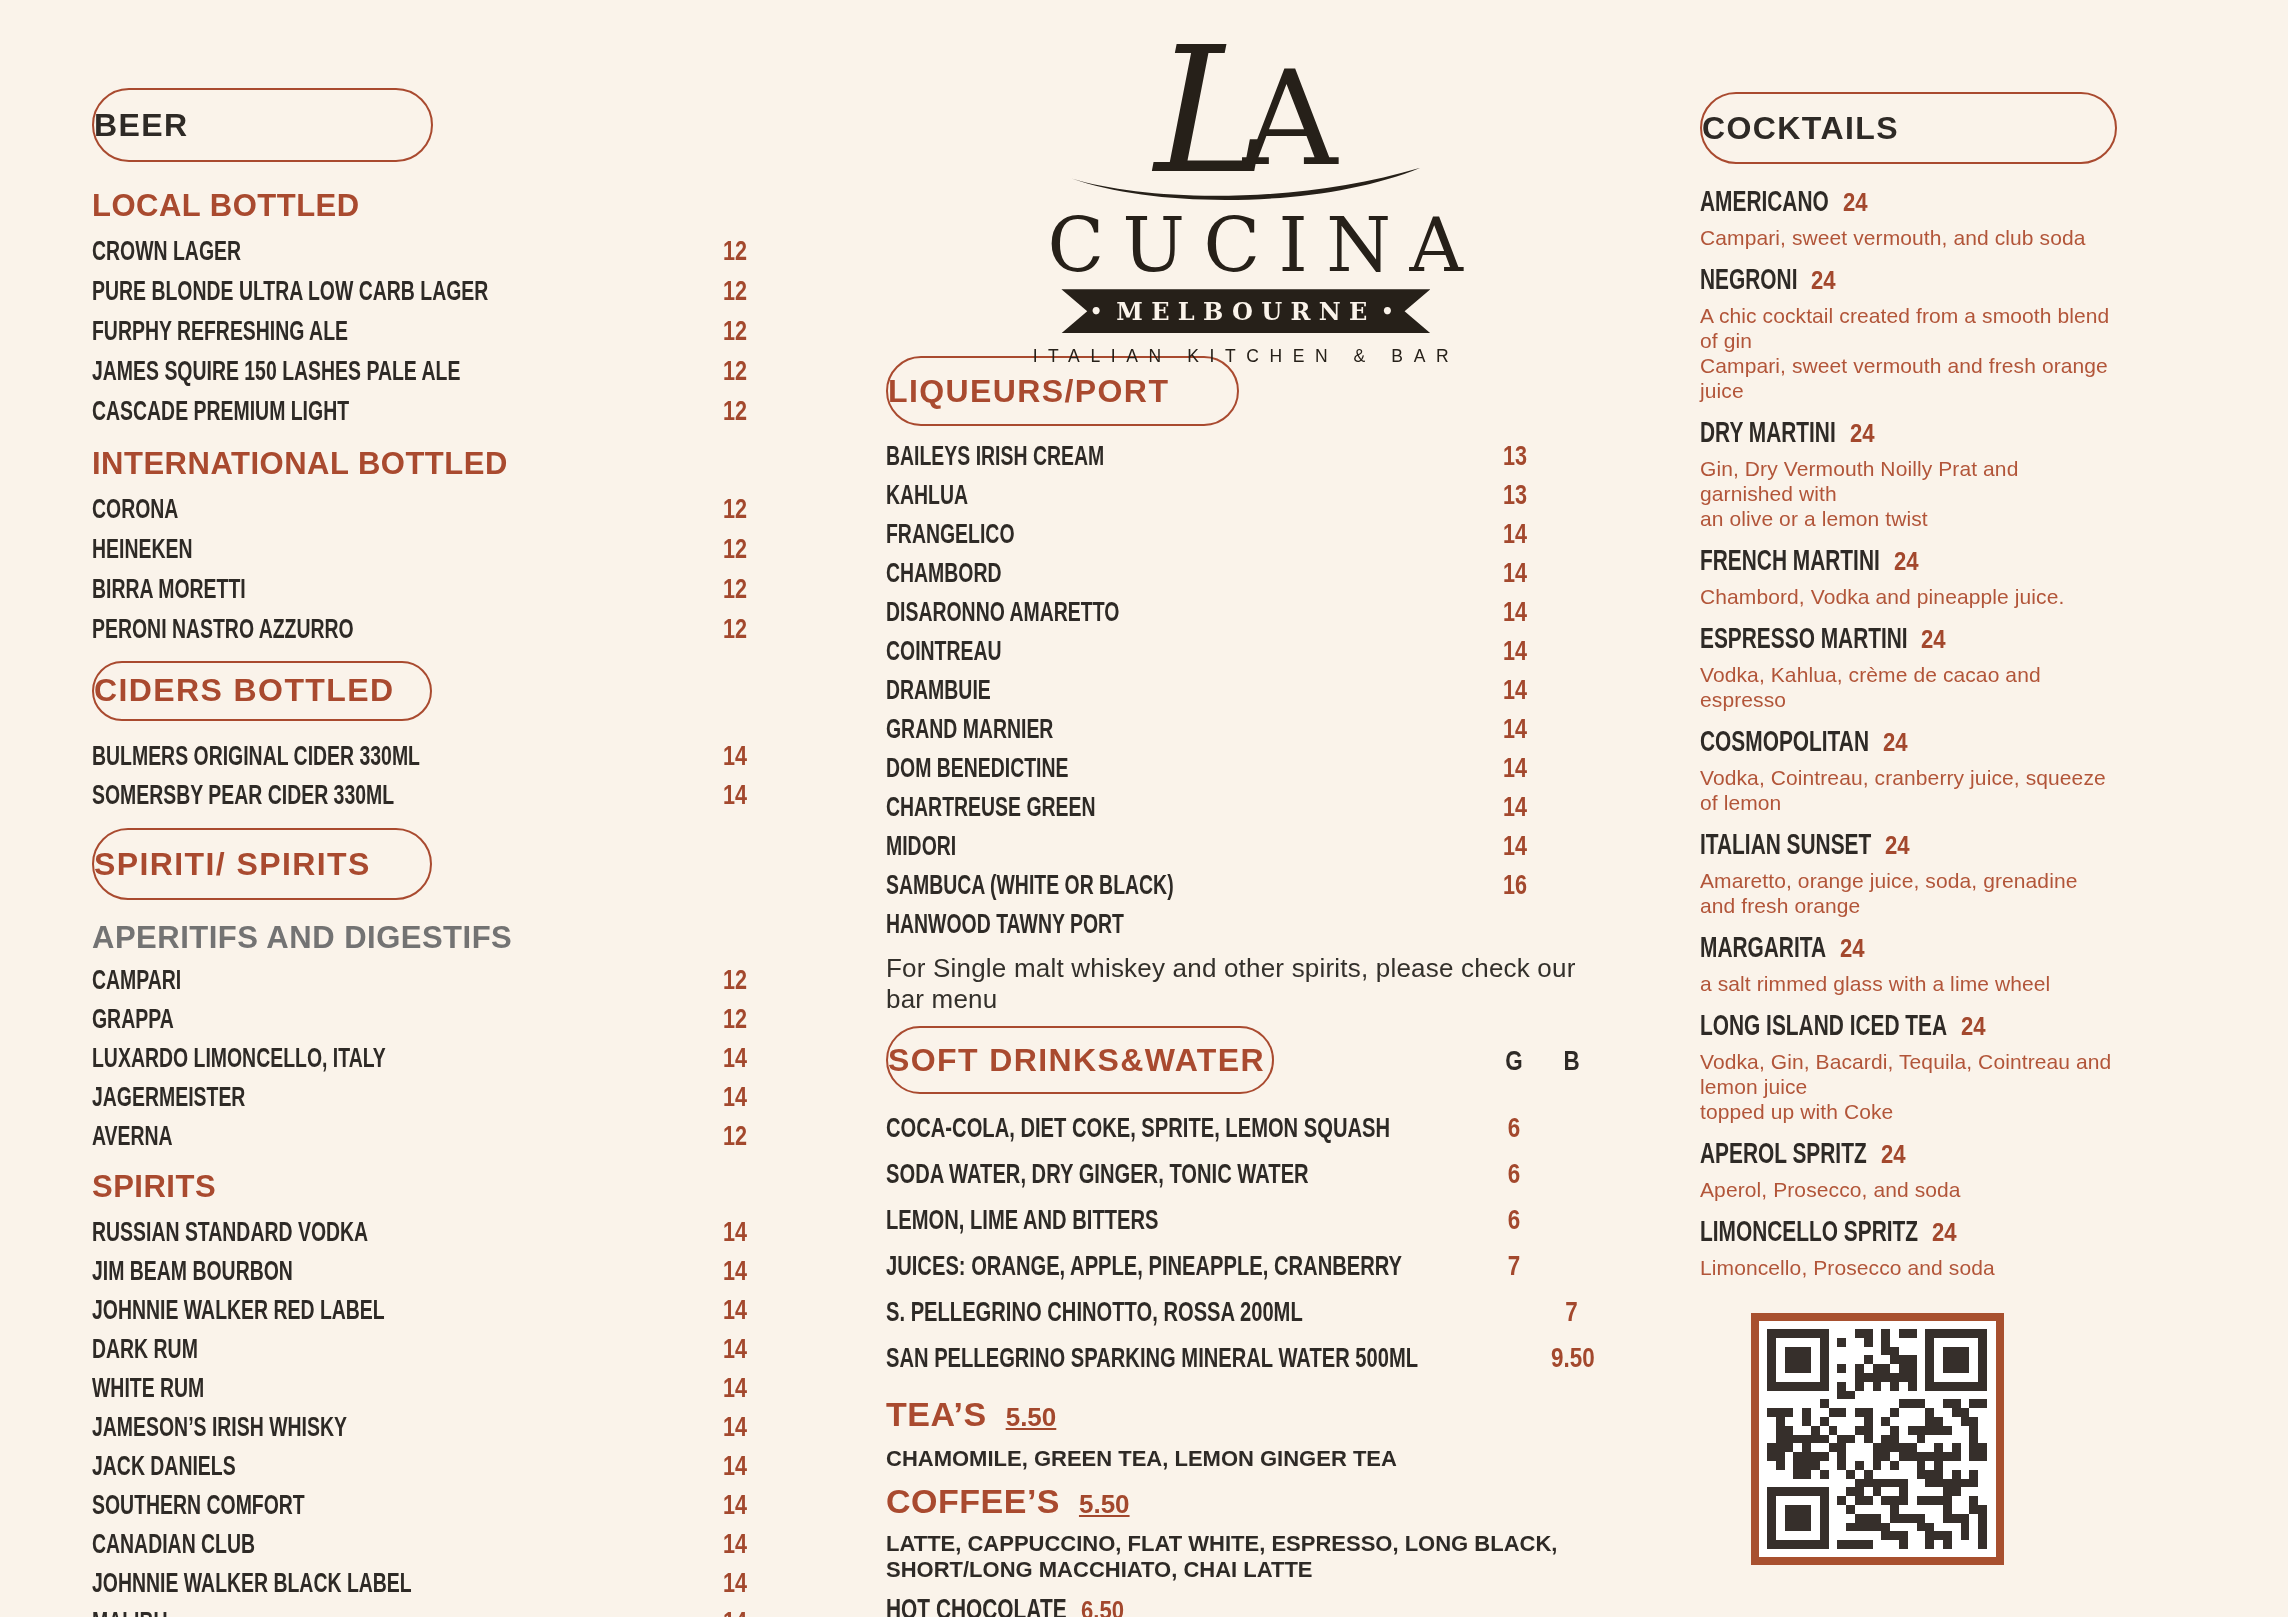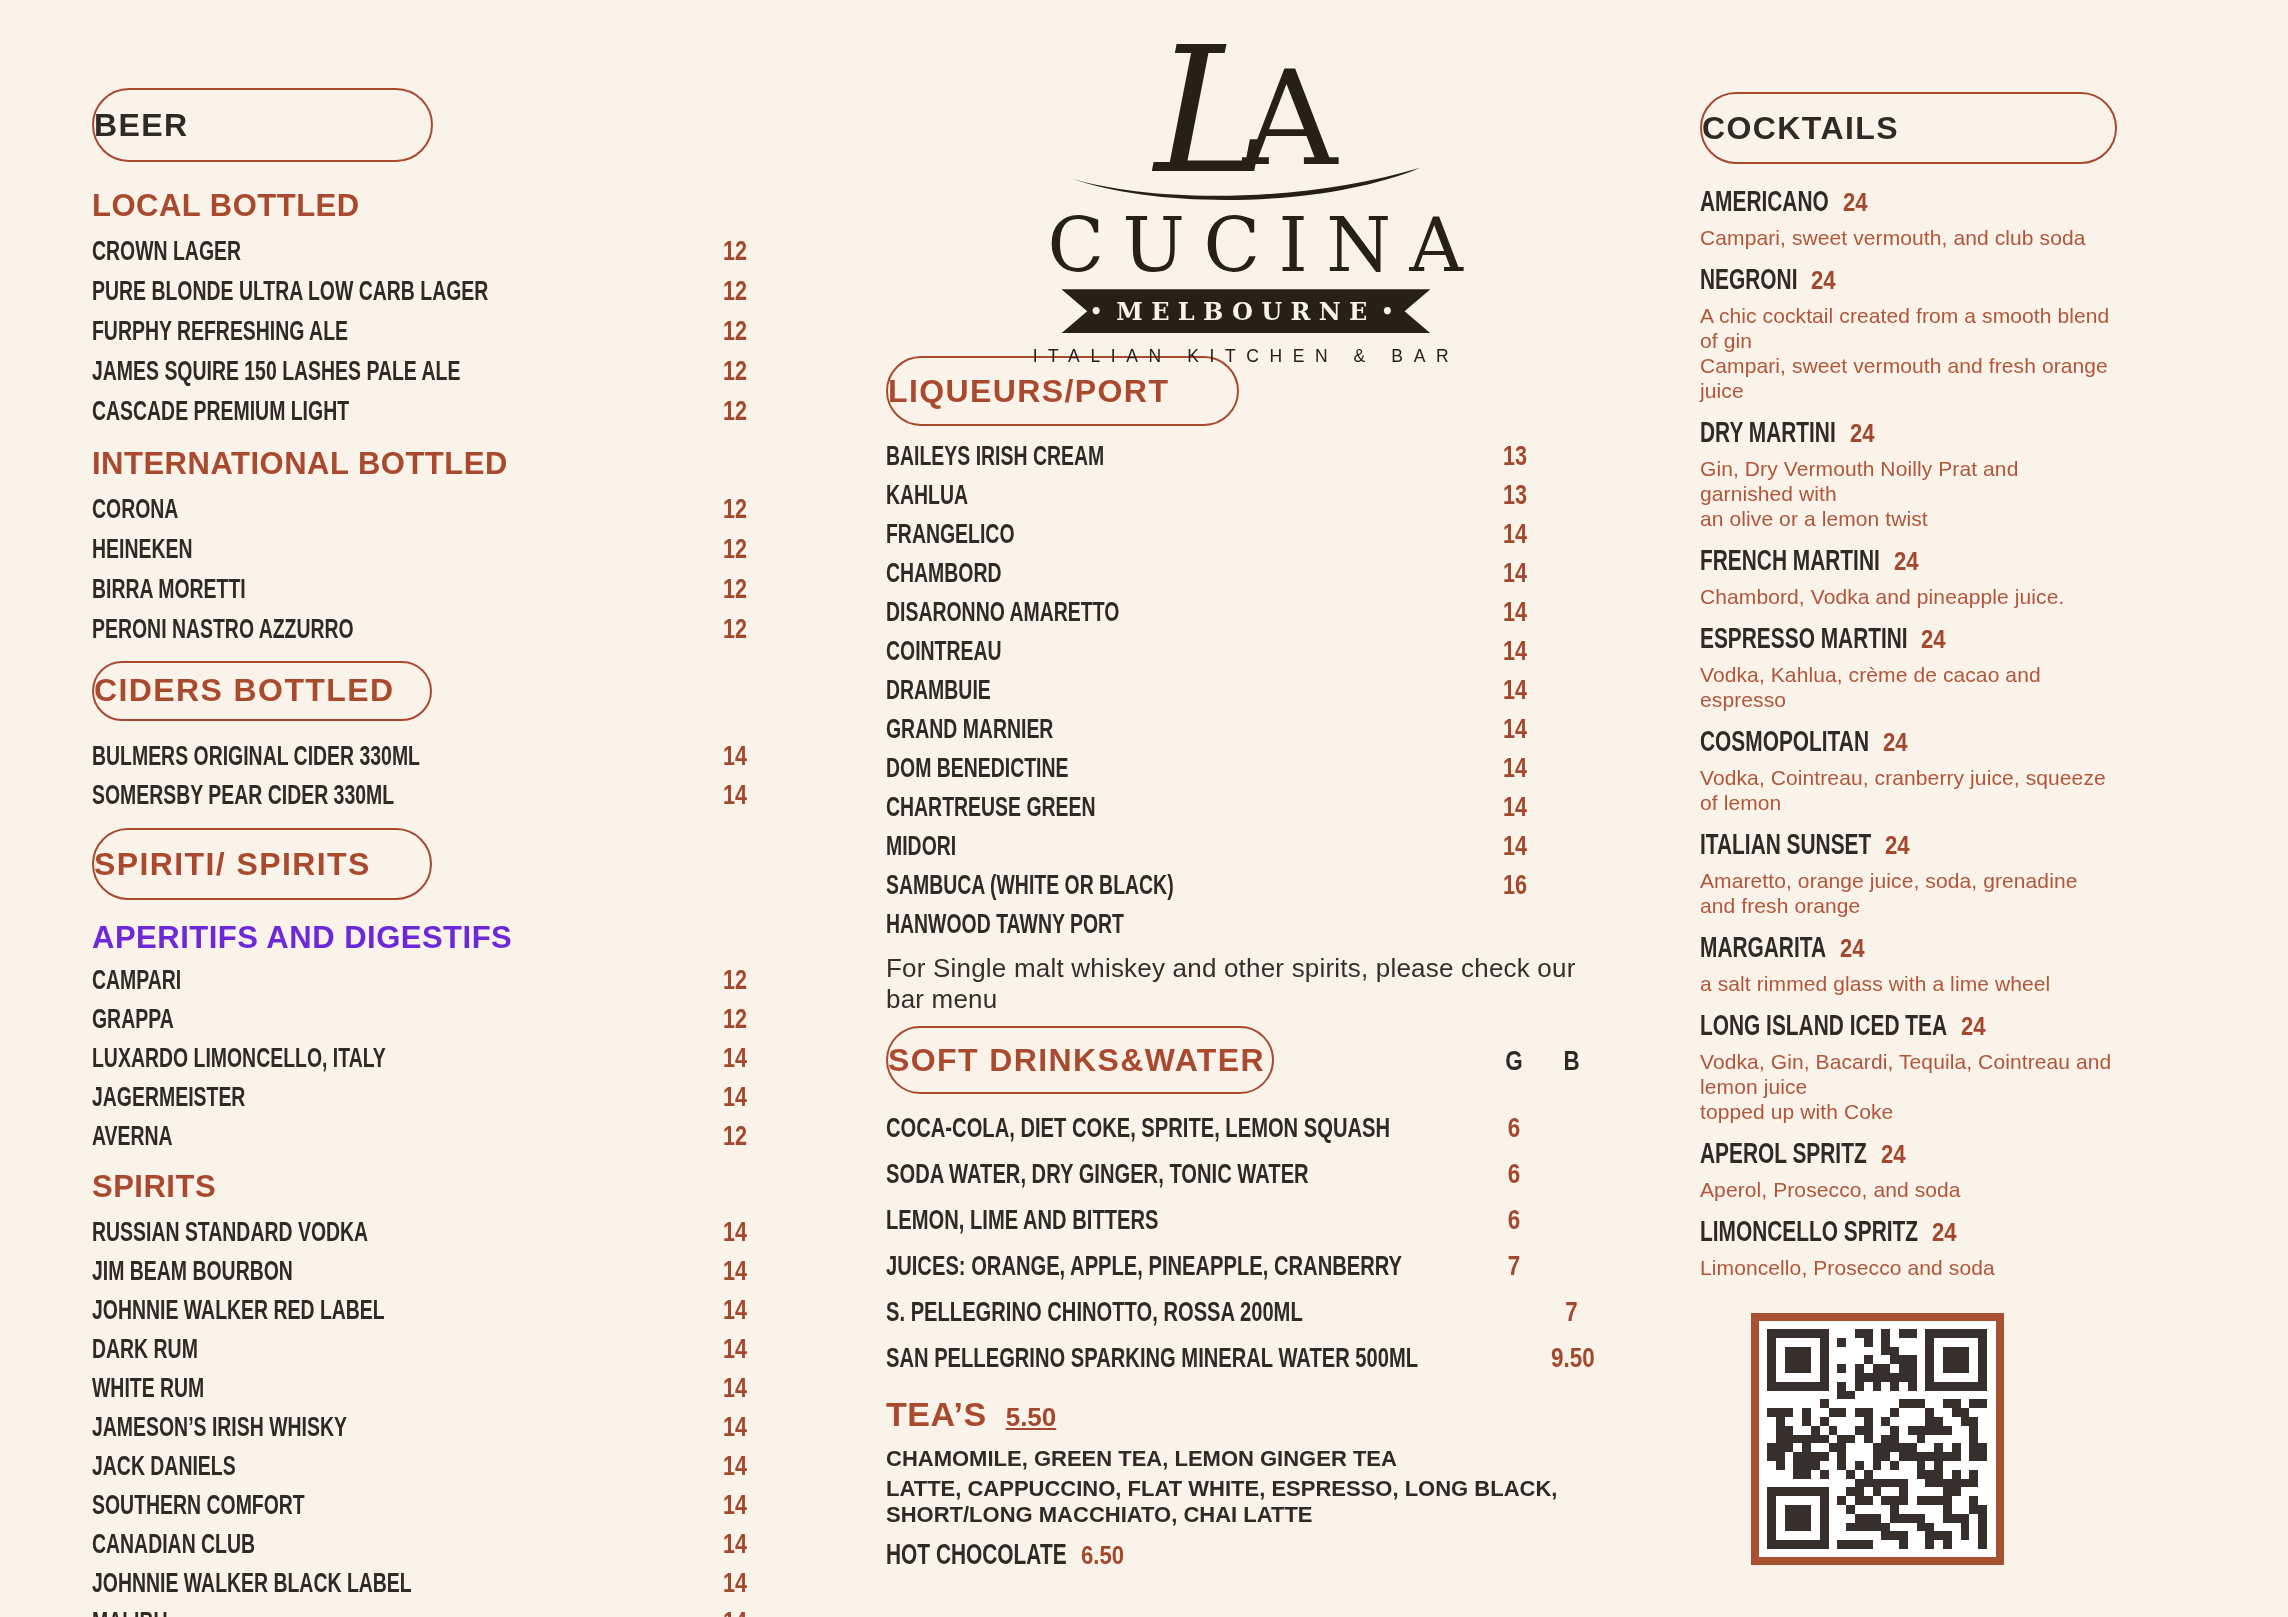--- a/index.html
+++ b/index.html
@@ -11,21 +11,21 @@
   }
   
   .pill{
     border:2.8px solid #A94A2F; border-radius:44px;
     display:flex; align-items:center; justify-content:flex-start;
     box-sizing:border-box; background:transparent;
   }
   .pill-label{ font-weight:700; font-size:32px; letter-spacing:1.4px; color:#A94A2F; }
   .pill-label.dark{ color:#2E2A26; }
   .shead{ font-weight:700; font-size:31px; letter-spacing:0.5px; color:#A94A2F; margin:0; }
-  .shead.dark{ color:#6d28d9; }
+  .shead.dark{ color:#737373; }
   .cond{ display:inline-block; transform:scaleX(0.72); transform-origin:0 60%; white-space:nowrap; }
   .prow{ position:relative; line-height:35px; }
   .iname{ font-weight:700; font-size:27px; letter-spacing:0px; color:#2E2A26; }
   .price{
     position:absolute; right:0; top:0;
     font-weight:700; font-size:27px; color:#A3482D;
     transform:scaleX(0.8); transform-origin:100% 60%;
   }
   
   #col-left{ position:absolute; left:92px; top:88px; width:655px; }
@@ -221,20 +221,24 @@
     </div>
 
     <div class="bevhead" id="tea-head">
       <span class="bevtitle">TEA’S</span>
       <span class="bevprice">5.50</span>
     </div>
     <div class="dlist" id="tline">
         <div class="dline">CHAMOMILE, GREEN TEA, LEMON GINGER TEA</div>
       </div>
 
+    <div class="bevhead" id="coffee-head">
+      <span class="bevtitle">COFFEE’S</span>
+      <span class="bevprice">5.50</span>
+    </div>
     <div class="dlist">
         <div class="dline">LATTE, CAPPUCCINO, FLAT WHITE, ESPRESSO, LONG BLACK,</div>
         <div class="dline">SHORT/LONG MACCHIATO, CHAI LATTE</div>
       </div>
 
     <div class="fit" id="hotchoc">
       <span class="cond iname">HOT CHOCOLATE</span><span class="iprice" style="margin-left: -56px;">6.50</span>
     </div>
 
   </section>

